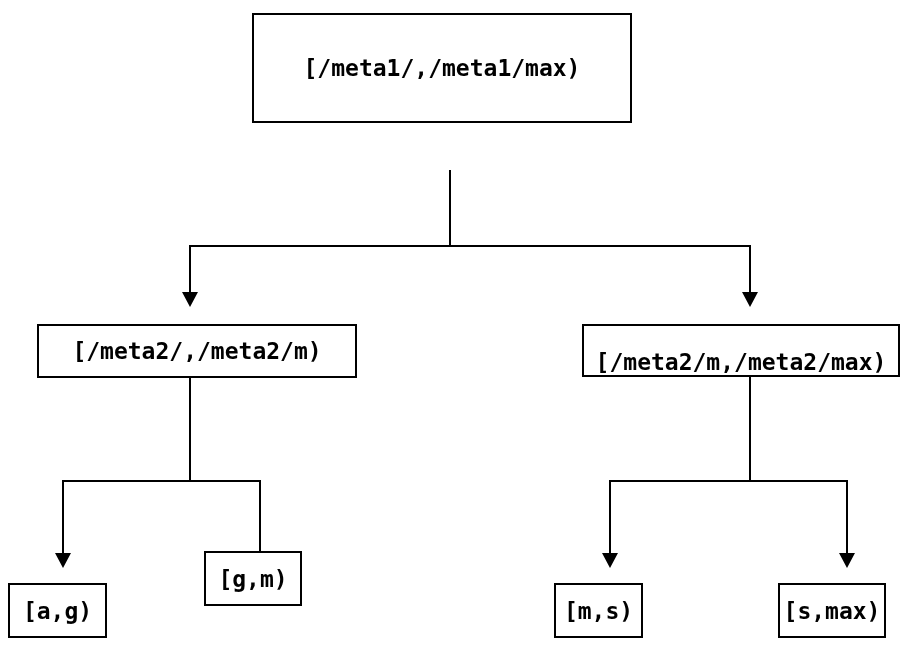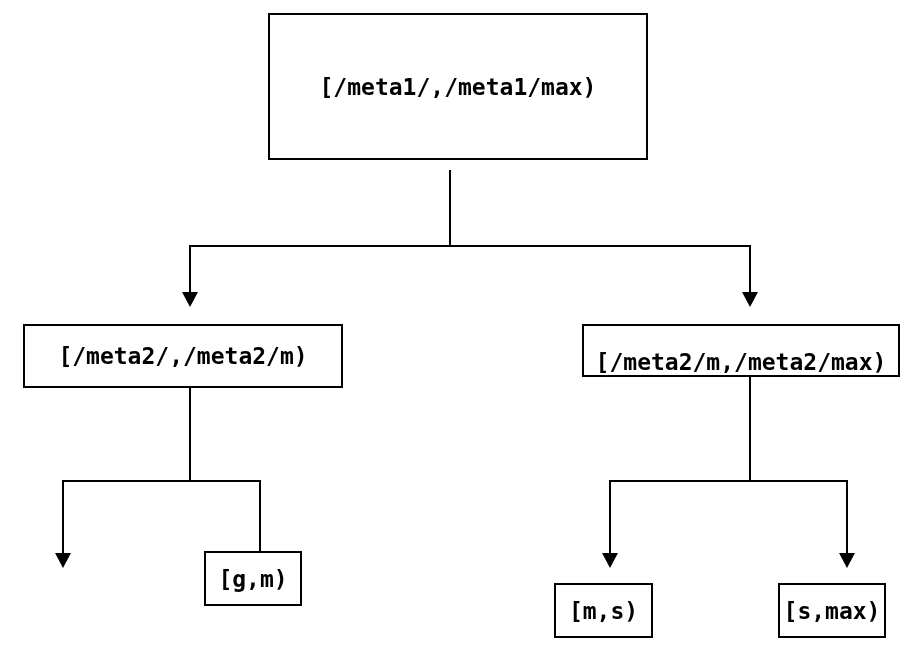--- a/index.html
+++ b/index.html
@@ -29,26 +29,26 @@
     border: 2px solid #000000;
     background: #ffffff;
     display: flex;
     align-items: center;
     justify-content: center;
     font-size: 23px;
     font-weight: bold;
     color: #000000;
     white-space: nowrap;
   }
-  .node-root        { left: 268px; top: 13px;  width: 380px; height: 147px; }
-  .node-left-child  { left: 23px;  top: 324px; width: 320px; height: 64px; }
+  .node-root        { left: 252px; top: 13px;  width: 380px; height: 110px; }
+  .node-left-child  { left: 37px;  top: 324px; width: 320px; height: 54px; }
   .node-right-child { left: 582px; top: 324px; width: 318px; height: 53px; align-items: flex-end; }
   .node-leaf-ag     { left: 8px;   top: 583px; width: 99px;  height: 55px; }
   .node-leaf-gm     { left: 204px; top: 551px; width: 98px;  height: 55px; }
-  .node-leaf-ms     { left: 554px; top: 583px; width: 99px;  height: 55px; }
+  .node-leaf-ms     { left: 554px; top: 583px; width: 89px;  height: 55px; }
   .node-leaf-smax   { left: 778px; top: 583px; width: 108px; height: 55px; text-align: right; }
   .edge-line {
     stroke: #000000;
     stroke-width: 2;
     fill: none;
   }
   .arrow-head {
     fill: #000000;
     stroke: none;
   }
@@ -93,20 +93,23 @@
   </div>
 
   <div class="node node-left-child">
     <span>[/meta2/,/meta2/m)</span>
   </div>
 
   <div class="node node-right-child">
     <span>[/meta2/m,/meta2/max)</span>
   </div>
 
+  <div class="node node-leaf-ag">
+    <span>[a,g)</span>
+  </div>
 
   <div class="node node-leaf-gm">
     <span>[g,m)</span>
   </div>
 
   <div class="node node-leaf-ms">
     <span>[m,s)</span>
   </div>
 
   <div class="node node-leaf-smax">

